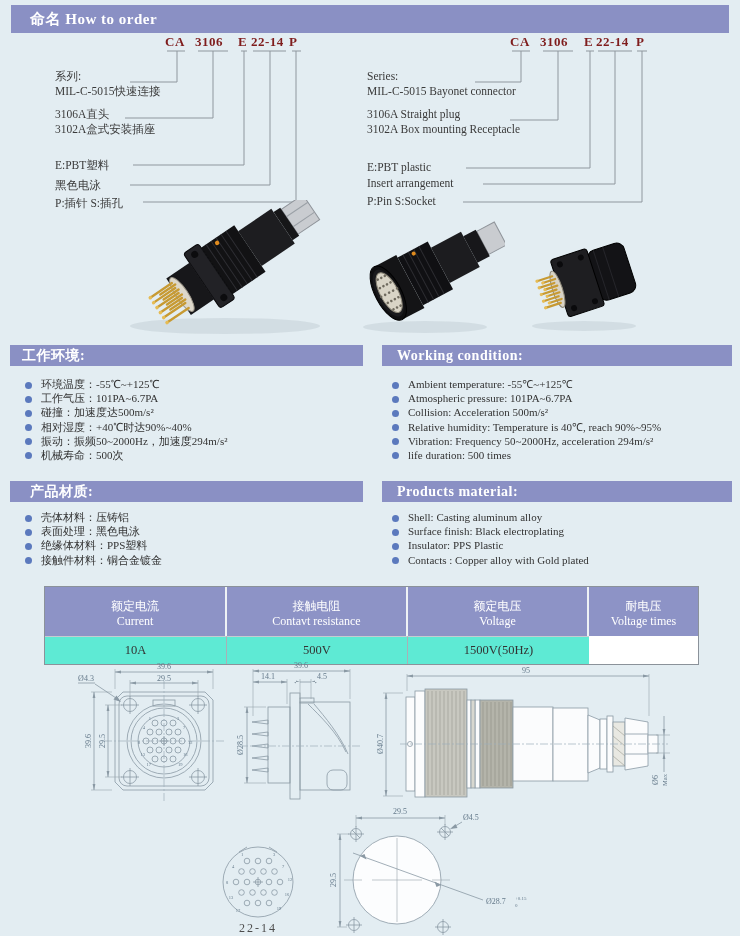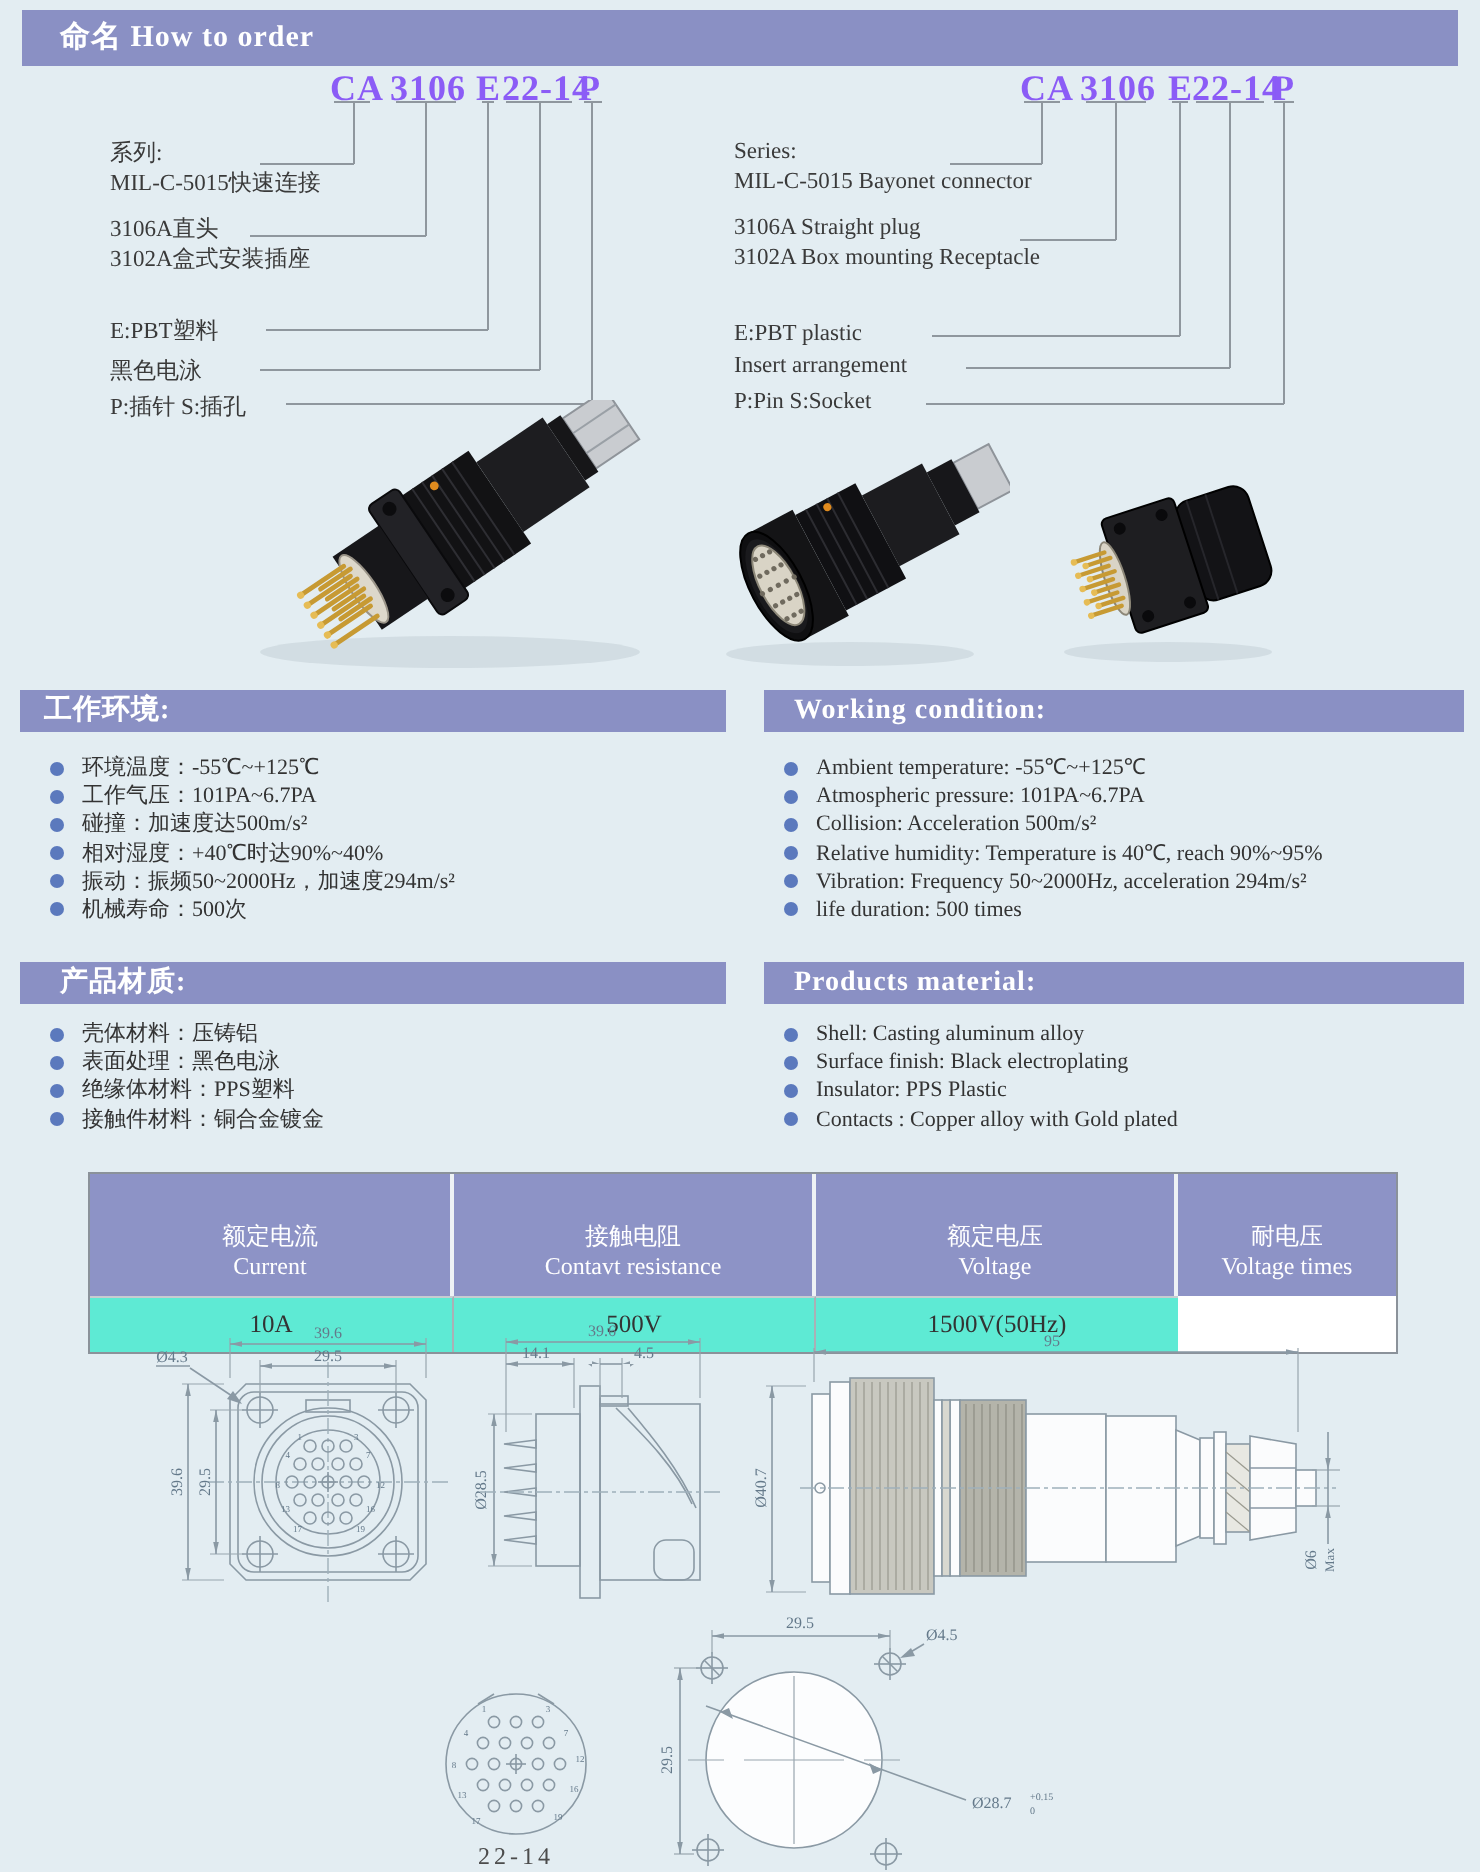--- a/index.html
+++ b/index.html
@@ -3,34 +3,34 @@
 <meta charset="utf-8">
 <style>
   html,body{margin:0;padding:0}
   .page{position:relative;width:740px;height:936px;background:#e3edf2;overflow:hidden;
         font-family:Liberation Serif, serif}
   .abs{position:absolute}
   .topbar{position:absolute;left:11px;top:5px;width:718px;height:28px;background:#8a90c4;
           color:#fff;font-size:15px;font-weight:bold;line-height:28px;padding-left:19px;
           box-sizing:border-box;letter-spacing:.5px}
   .diagram{position:absolute;width:330px;height:190px}
-  .code-part{position:absolute;top:4px;font-size:18px;font-weight:bold;color:#8b5cf6;
+  .code-part{position:absolute;top:4px;font-size:13px;font-weight:bold;color:#7f1d1d;
              letter-spacing:.5px;white-space:nowrap}
   .diag-label{position:absolute;font-size:11.5px;color:#3a3a3a;white-space:nowrap}
   .leader{position:absolute;left:0;top:0}
   .secbar{position:absolute;height:21px;background:#8a90c4;color:#fff;font-size:14px;
           font-weight:bold;line-height:21px;box-sizing:border-box;letter-spacing:.5px}
   .blist{position:absolute;font-size:11px;color:#333}
   .brow{height:14.2px;line-height:14.2px;white-space:nowrap}
   .dot{display:inline-block;width:7px;height:7px;border-radius:50%;background:#5b79bd;
        margin-right:9px;vertical-align:-.5px}
   .spec{position:absolute;left:44px;top:586px;width:653px;border:1px solid #8b929a;background:#fff}
   .trow{display:grid;grid-template-columns:182px 181px 181px 109px}
   .th{background:#8d93c6;color:#fff;text-align:center;font-size:12px;line-height:15px;
-      padding:24px 0 7px 0;border-right:2px solid #eef2f5}
+      padding:12px 0 7px 0;border-right:2px solid #eef2f5}
   .th:last-child{border-right:none}
   .td{background:#5eead4;text-align:center;font-size:12.5px;color:#333;line-height:27px;height:27px;
       border-right:1px solid #a9b0b6;border-top:1px solid #c6ccd1}
   .td:last-child{border-right:none}
   
   .dline{stroke:#8a99a4;stroke-width:.8;fill:none}
   .dfill{stroke:#8a99a4;stroke-width:.8;fill:#fbfcfd}
   .cl{stroke:#9fb0ba;stroke-width:.7;stroke-dasharray:8 2 2 2;fill:none}
   .dim{font-size:8px;fill:#64798a}
   .pinnum{font-size:4.5px;fill:#64798a}

